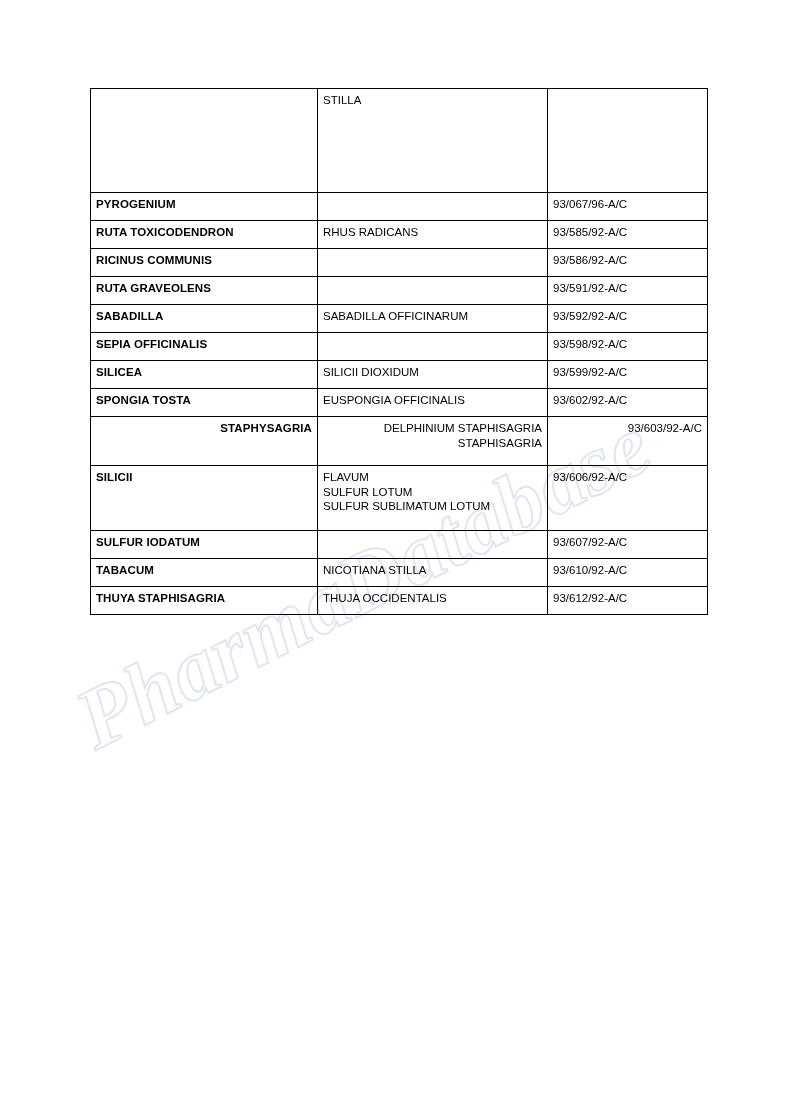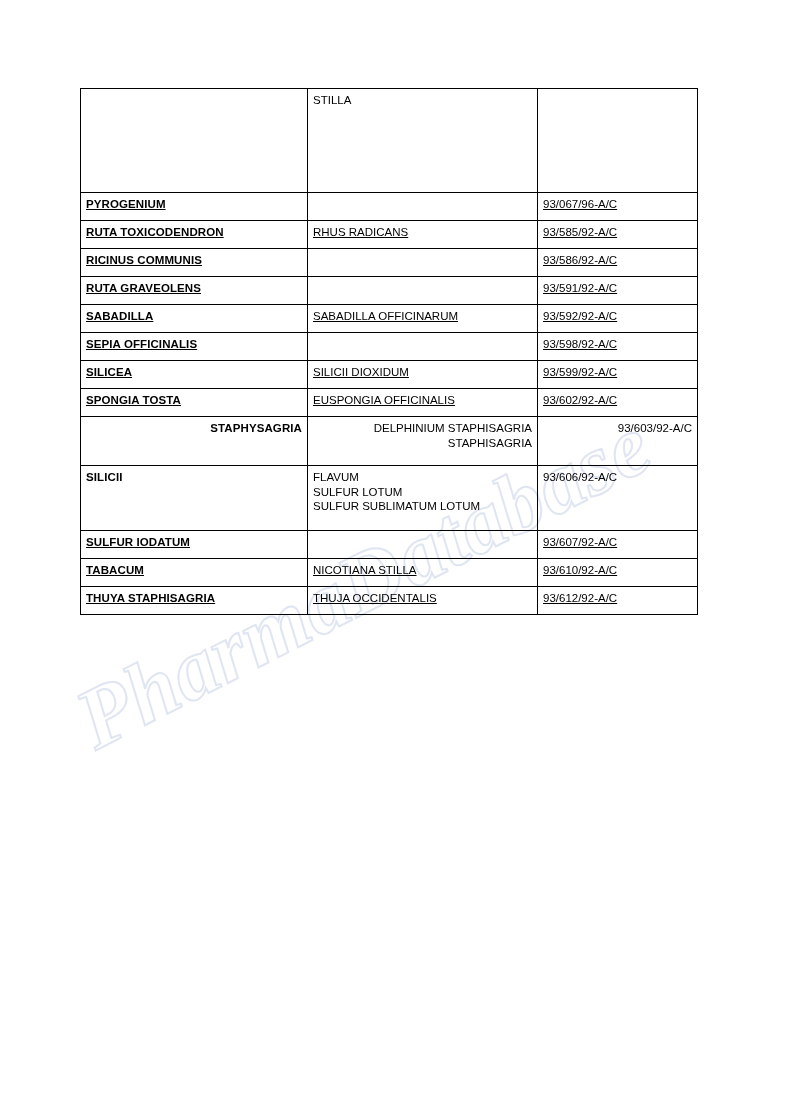--- a/index.html
+++ b/index.html
@@ -41,21 +41,21 @@
     font-weight: 700;
     letter-spacing: 1px;
     color: #ffffff;
     -webkit-text-stroke: 2px #dfe4f2;
     text-stroke: 2px #dfe4f2;
     white-space: nowrap;
     opacity: 0.95;
   }
   .table-wrap {
     position: absolute;
-    left: 80px;
+    left: 90px;
     top: 88px;
     width: 617px;
     z-index: 3;
   }
   table.reg {
     border-collapse: collapse;
     width: 617px;
     table-layout: fixed;
     background: transparent;
   }
@@ -80,21 +80,21 @@
   td.syn {
     font-weight: normal;
   }
   td.reg {
     font-weight: normal;
     padding-left: 6px;
   }
   
   .vmid { vertical-align: middle; }
   .tall-first td { height: 95px; }
-  .row-std td { height: 19px; text-decoration: underline; }
+  .row-std td { height: 19px; }
   .row-two td { height: 40px; text-align: right; }
   .row-three td { height: 56px; }
   .nowrap-pre { white-space: pre-line; }
 </style>
 </head>
 <body>
 
 <div class="page">
 
   <div class="watermark">

